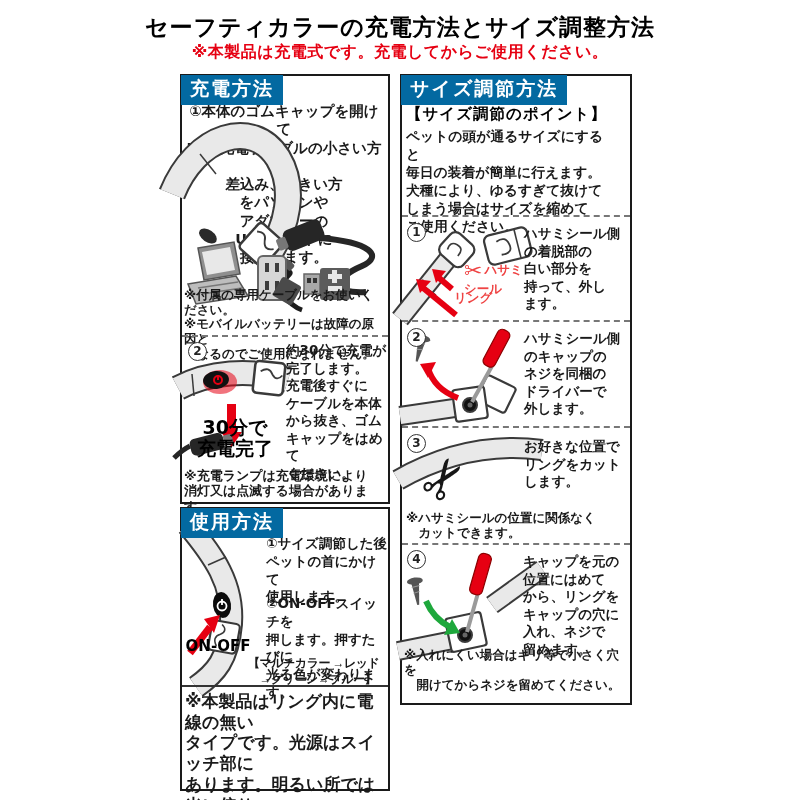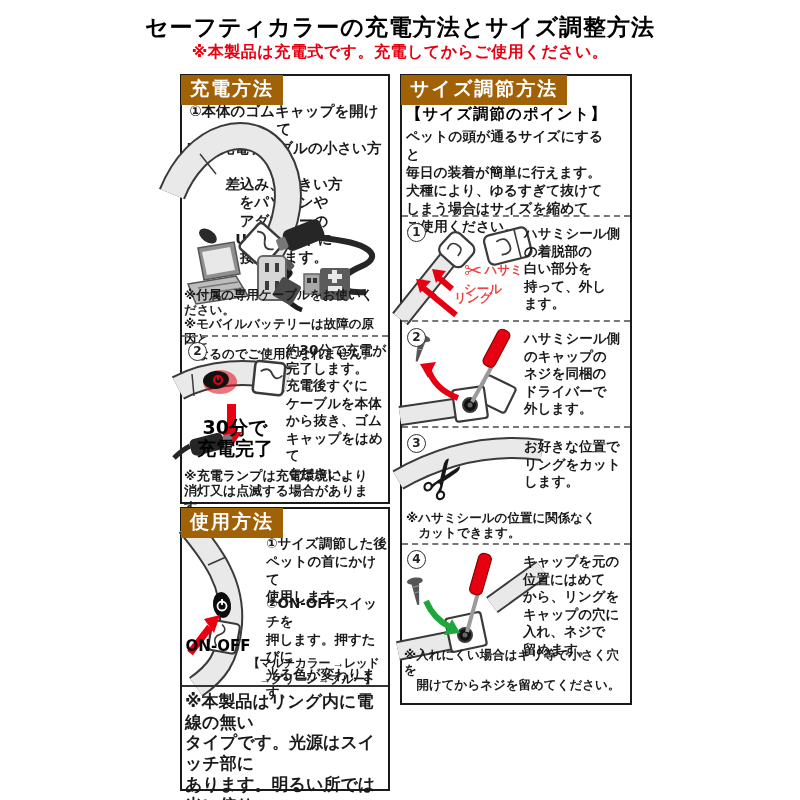--- a/index.html
+++ b/index.html
@@ -15,21 +15,21 @@
   }
   .warning {
     position:absolute; top:42px; left:0; width:800px; text-align:center;
     font-size:16px; font-weight:800; color:#e60012; letter-spacing:0.5px;
   }
   .box { position:absolute; border:2px solid #1a1a1a; background:#fff; }
   #boxA { left:180px; top:74px;  width:210px; height:430px; }
   #boxB { left:180px; top:507px; width:210px; height:284px; }
   #boxC { left:400px; top:74px;  width:232px; height:631px; display:flex; flex-direction:column; }
   .tab {
-    position:absolute; top:-1px; left:-1px; background:#a16207; color:#fff;
+    position:absolute; top:-1px; left:-1px; background:#0369a1; color:#fff;
     font-size:19px; font-weight:700; letter-spacing:2px; padding:1px 9px 3px; z-index:5;
     white-space:nowrap;
   }
   .jp  { font-weight:600; color:#1a1a1a; }
   .dash { border-top:2px dashed #777; }
   
   .s1txt { position:absolute; top:26px; right:4px; width:200px; text-align:center;
            font-size:14.5px; line-height:1.26; }
   .cableNotes { position:absolute; left:2px; top:212px; width:202px;
                 font-size:12.5px; line-height:1.17; }

